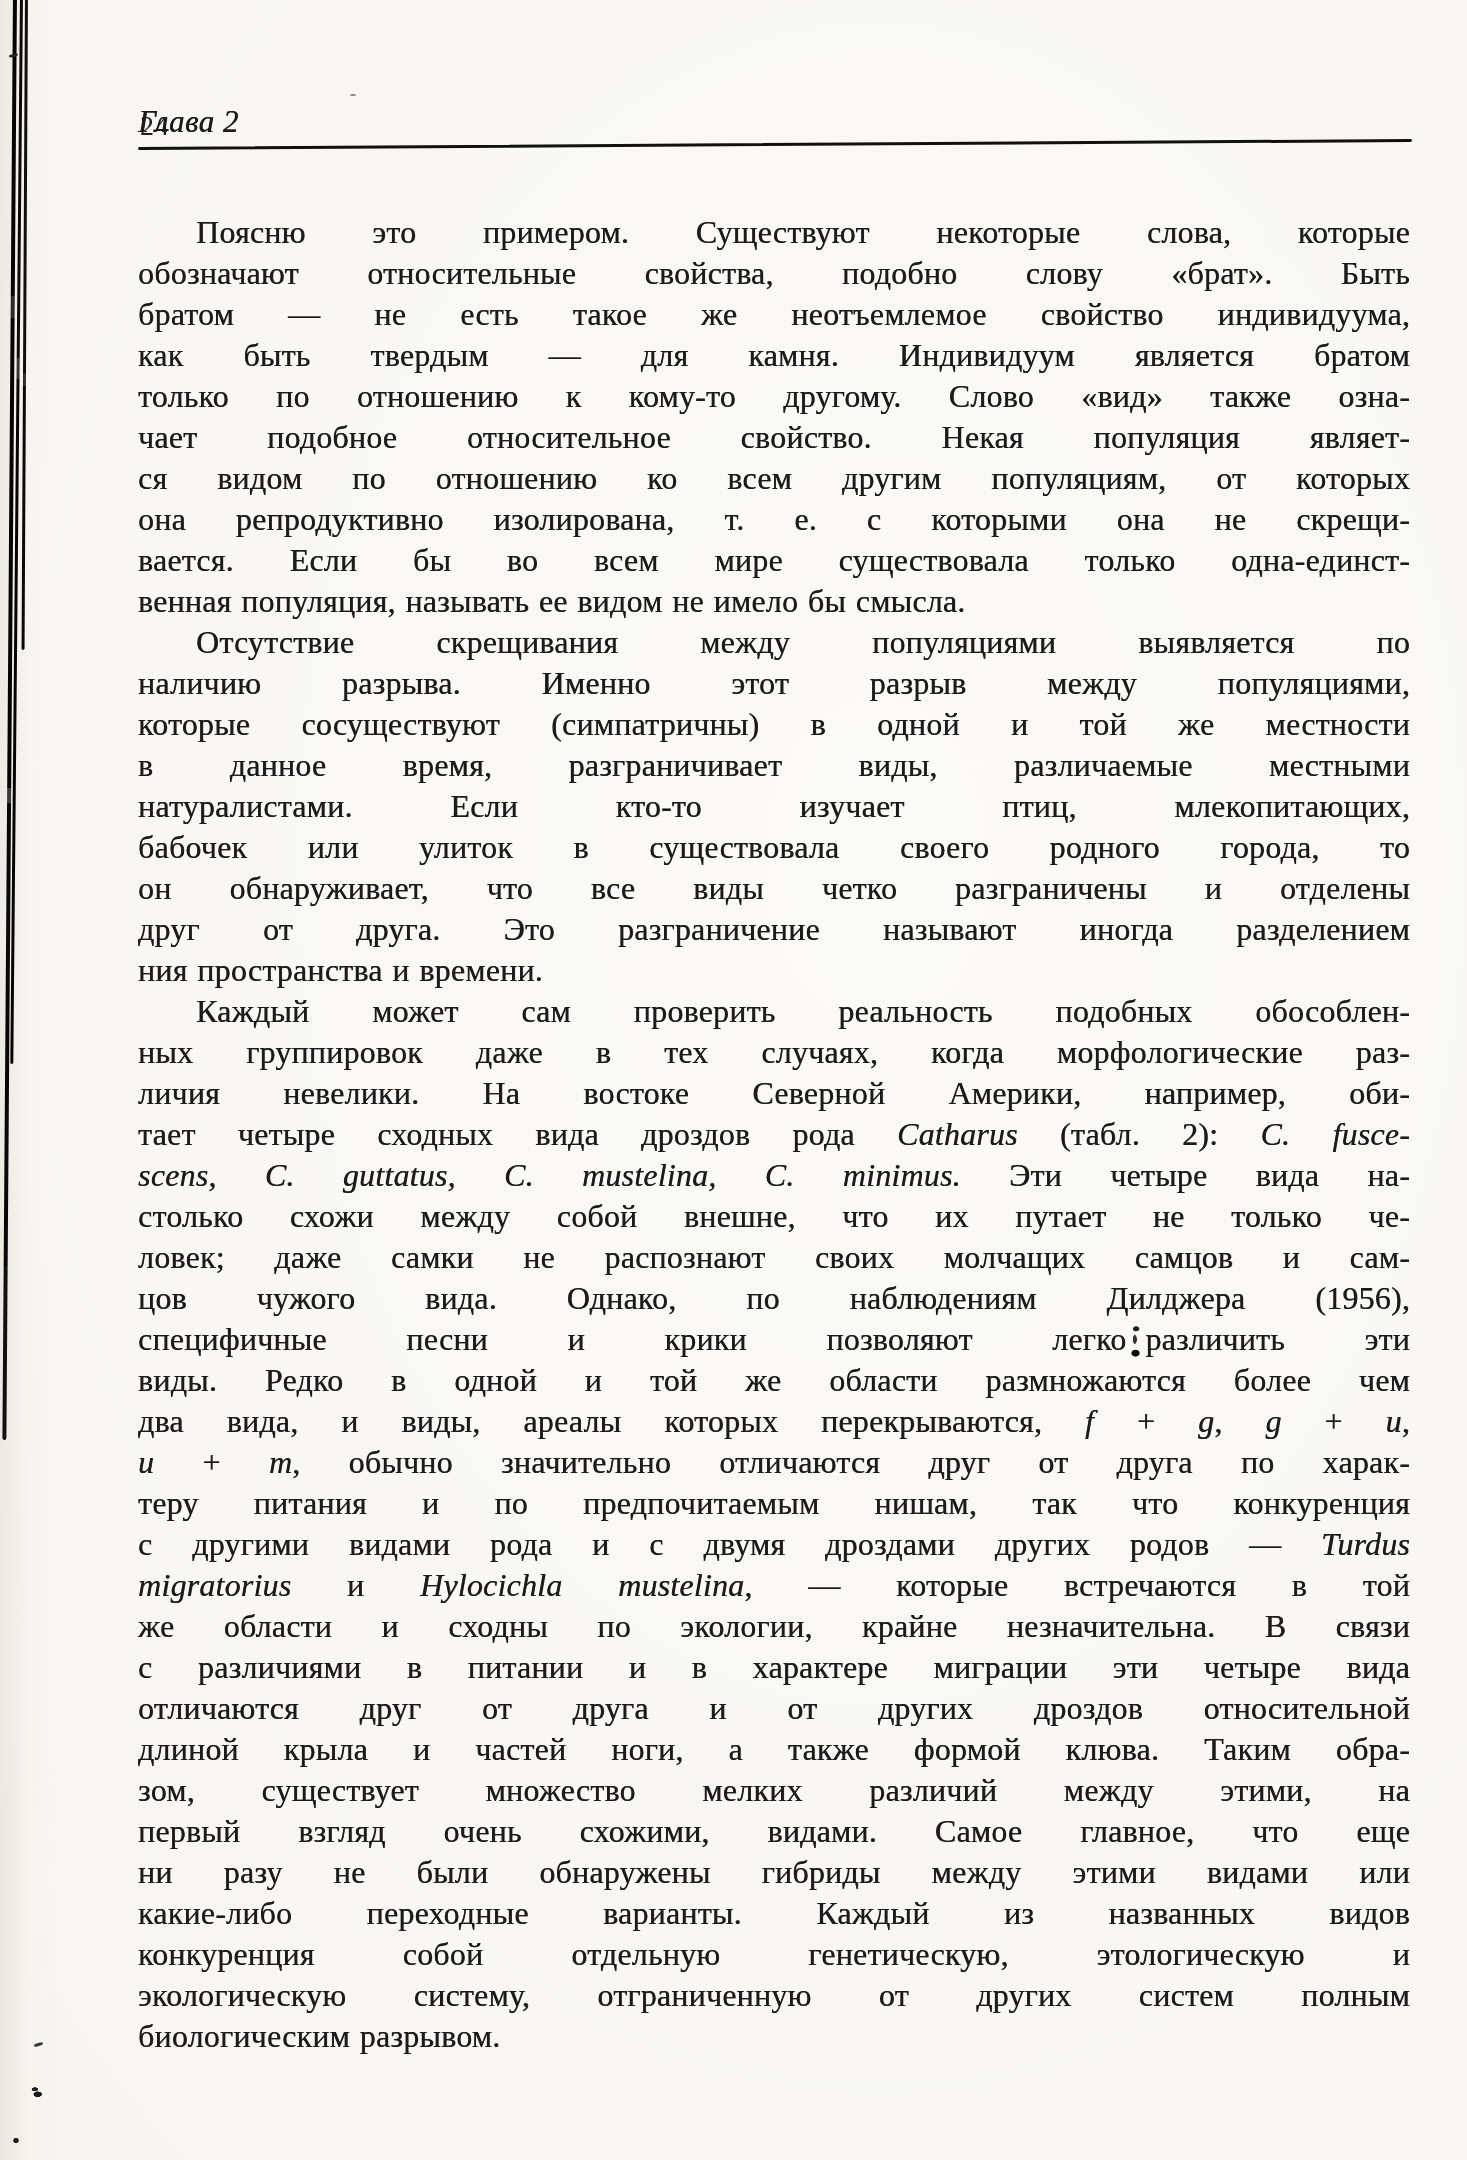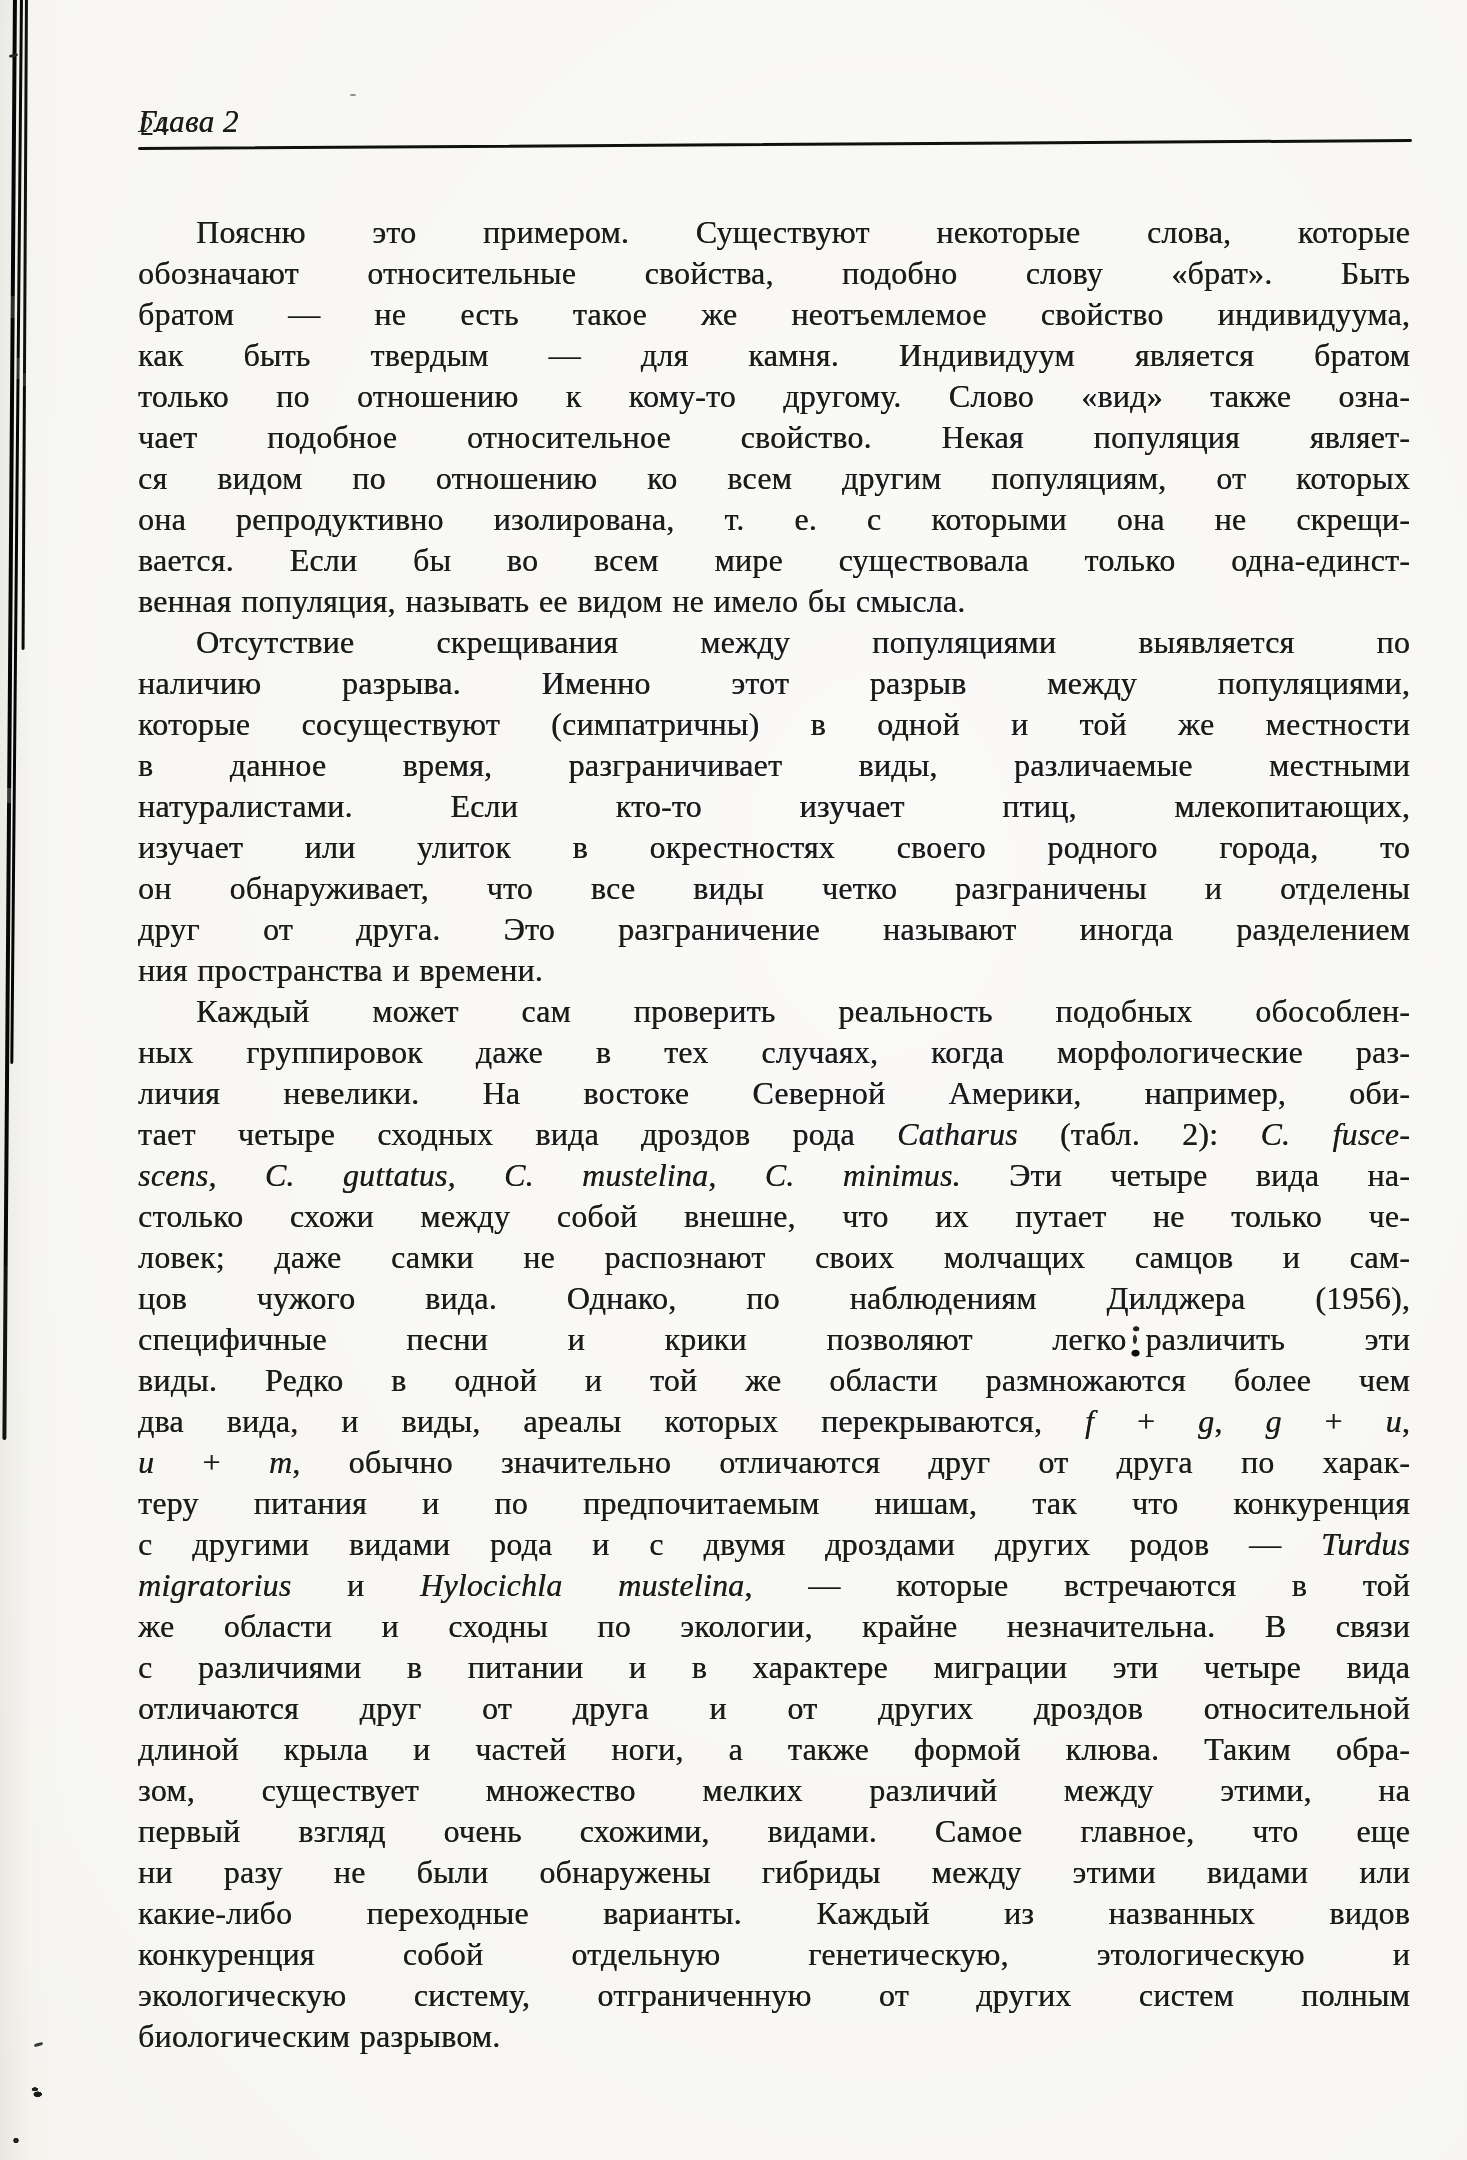--- a/index.html
+++ b/index.html
@@ -88,21 +88,21 @@
       <div class="line"><span>чает подобное относительное свойство. Некая популяция являет-</span></div>
       <div class="line"><span>ся видом по отношению ко всем другим популяциям, от которых</span></div>
       <div class="line"><span>она репродуктивно изолирована, т. е. с которыми она не скрещи-</span></div>
       <div class="line"><span>вается. Если бы во всем мире существовала только одна-единст-</span></div>
       <div class="line flush"><span>венная популяция, называть ее видом не имело бы смысла.</span></div>
       <div class="line indent"><span>Отсутствие скрещивания между популяциями выявляется по</span></div>
       <div class="line"><span>наличию разрыва. Именно этот разрыв между популяциями,</span></div>
       <div class="line"><span>которые сосуществуют (симпатричны) в одной и той же местности</span></div>
       <div class="line"><span>в данное время, разграничивает виды, различаемые местными</span></div>
       <div class="line"><span>натуралистами. Если кто-то изучает птиц, млекопитающих,</span></div>
-      <div class="line"><span>изучает или улиток в окрестностях своего родного города, то</span></div>
+      <div class="line"><span>бабочек или улиток в существовала своего родного города, то</span></div>
       <div class="line"><span>он обнаруживает, что все виды четко разграничены и отделены</span></div>
       <div class="line"><span>друг от друга. Это разграничение называют иногда разделением</span></div>
       <div class="line flush"><span>ния пространства и времени.</span></div>
       <div class="line indent"><span>Каждый может сам проверить реальность подобных обособлен-</span></div>
       <div class="line"><span>ных группировок даже в тех случаях, когда морфологические раз-</span></div>
       <div class="line"><span>личия невелики. На востоке Северной Америки, например, оби-</span></div>
       <div class="line"><span>тает четыре сходных вида дроздов рода </span><span class="it">Catharus</span><span> (табл. 2): </span><span class="it">C. fusce-</span></div>
       <div class="line"><span class="it">scens, C. guttatus, C. mustelina, C. minimus.</span><span> Эти четыре вида на-</span></div>
       <div class="line"><span>столько схожи между собой внешне, что их путает не только че-</span></div>
       <div class="line"><span>ловек; даже самки не распознают своих молчащих самцов и сам-</span></div>

